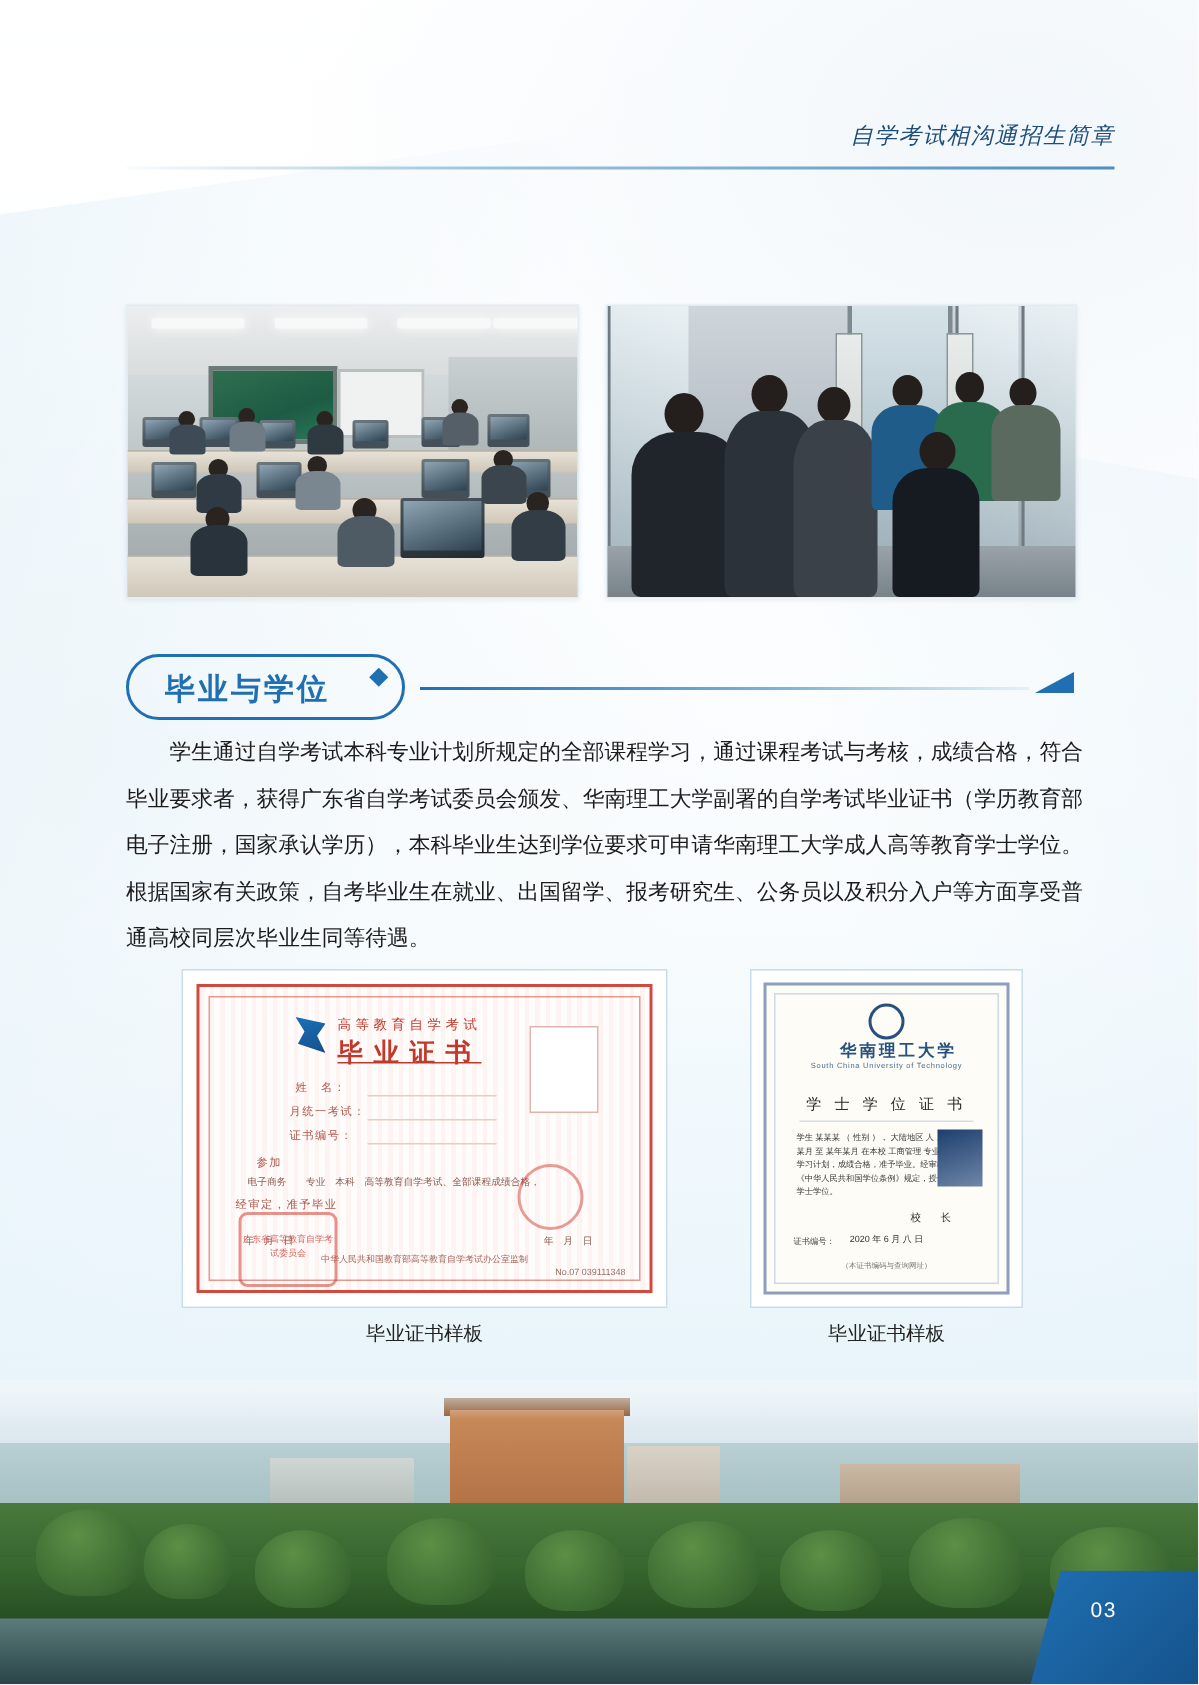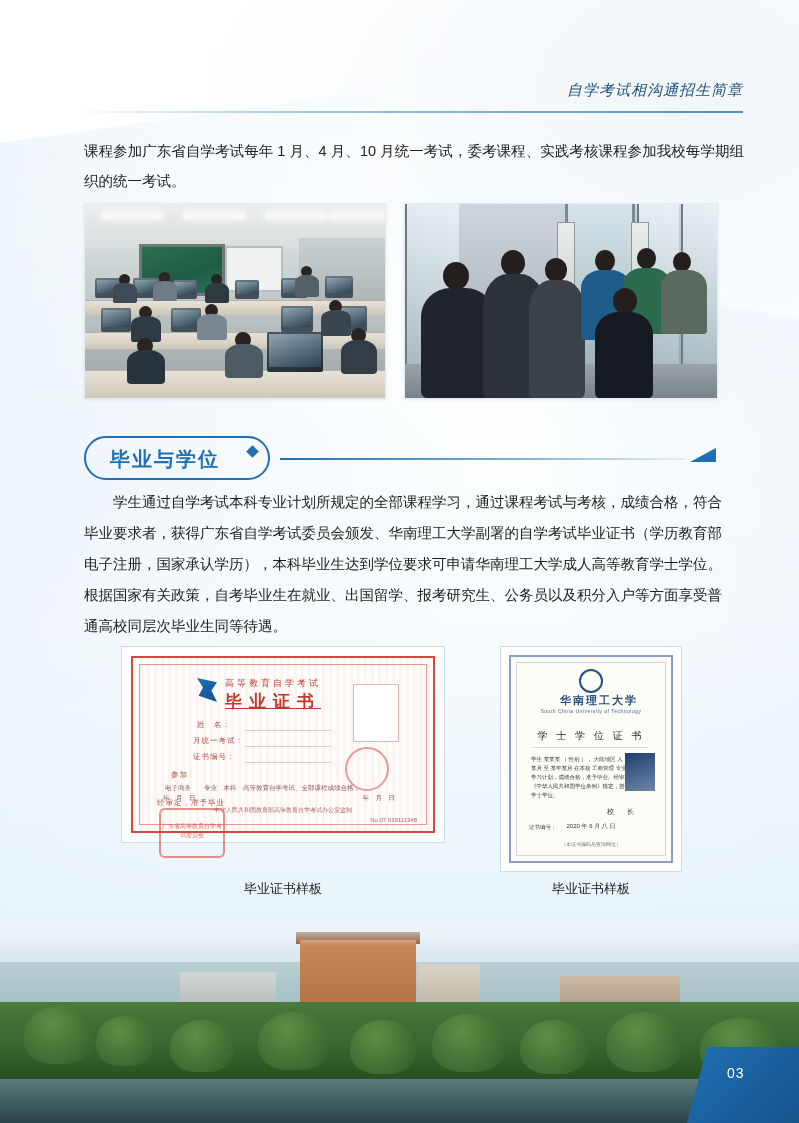--- a/index.html
+++ b/index.html
@@ -264,21 +264,21 @@
     width: 632px;
     height: 260px;
   }
   .cert {
     position: absolute;
     top: 0;
     background: #ffffff;
     border: 1px solid #c9dcea;
     box-sizing: border-box;
   }
-  .cert-left { left: 37px; width: 324px; height: 197px; }
+  .cert-left { left: 37px; width: 324px; height: 226px; }
   .cert-right { left: 416px; width: 182px; height: 226px; }
   .cert-caption {
     position: absolute;
     top: 234px;
     font-size: 13px;
     color: #222;
     text-align: center;
     white-space: nowrap;
   }
   .cap-left { left: 37px; width: 324px; }
@@ -419,21 +419,20 @@
 
   <div class="wash1"></div>
   <div class="wash2"></div>
   <div class="wash3"></div>
 
   <div class="header">
     <div class="header-title">自学考试相沟通招生简章</div>
     <div class="header-rule"></div>
   </div>
 
-  <div class="intro">课程参加广东省自学考试每年 1 月、4 月、10 月统一考试，委考课程、实践考核课程参加我校每学期组织的统一考试。</div>
 
   <div class="photos">
 
     <div class="photo photo-left">
       <div class="lab">
         <div class="ceiling"></div>
         <div class="ceil-light" style="left:16px;"></div>
         <div class="ceil-light" style="left:98px;"></div>
         <div class="ceil-light" style="left:180px;"></div>
         <div class="ceil-light" style="left:244px;"></div>

